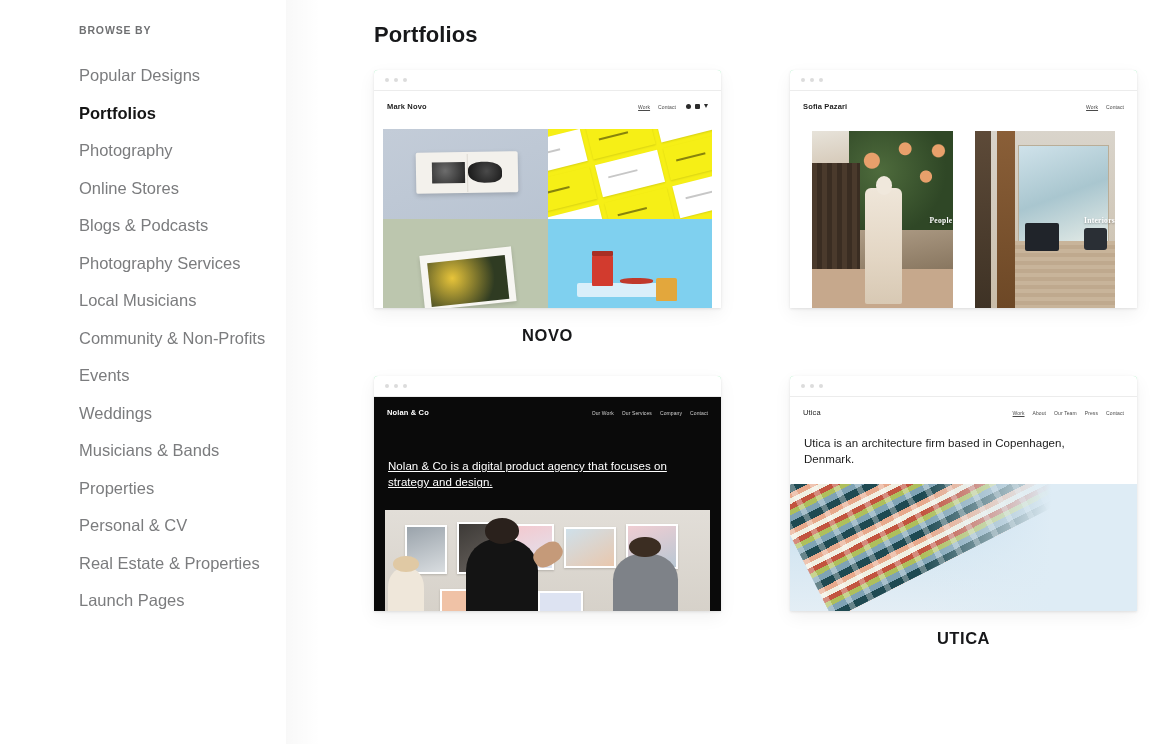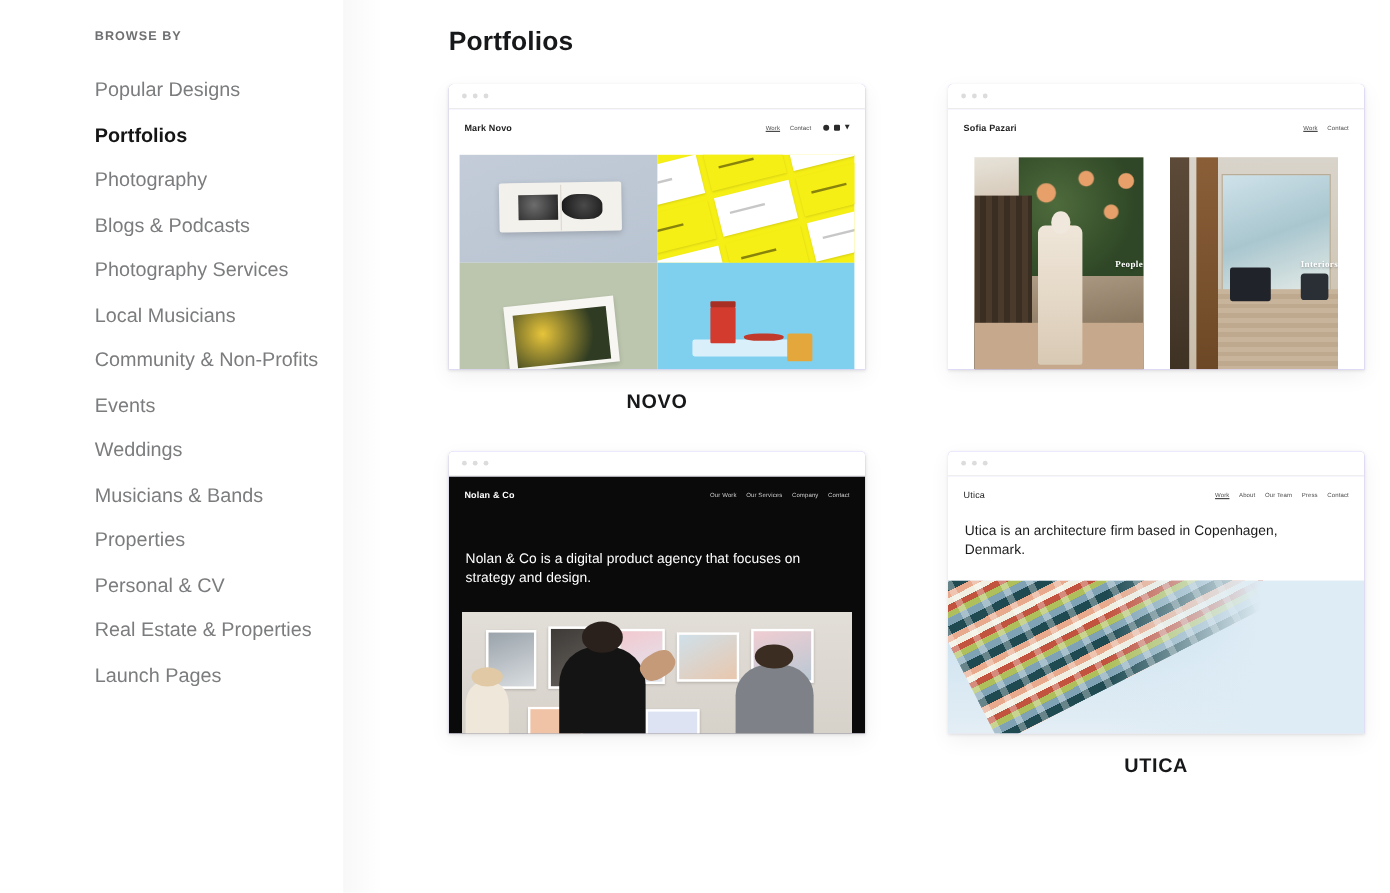--- a/index.html
+++ b/index.html
@@ -46,21 +46,21 @@
     display: grid;
     grid-template-columns: 347px 347px;
     column-gap: 69px;
     row-gap: 0;
   }
   .tile { width: 347px; }
   .tile-row2 { margin-top: 31px; }
 
   .card {
     width: 347px; height: 238px;
-    background: #c4b5fd;
+    background: #86efac;
     border-radius: 4px 4px 0 0;
     box-shadow: 0 1px 3px rgba(0,0,0,0.10), 0 6px 18px rgba(0,0,0,0.055);
     overflow: hidden;
     position: relative;
     cursor: pointer;
   }
   .card.tall { height: 235px; }
   .chrome {
     height: 21px; background: #fff;
     border-bottom: 1px solid #ececec;
@@ -205,20 +205,21 @@
     position: absolute; right: 6%; top: 55%; width: 16%; height: 12%;
     background: #2a2f35; border-radius: 3px;
   }
 
   
   .nolan { position: absolute; inset: 0; background: #0a0a0a; }
   .nolan .hl {
     position: absolute; left: 14px; right: 40px; top: 61px;
     color: #fff; font-size: 11.5px; line-height: 1.42; font-weight: normal;
     letter-spacing: 0.05px;
+    text-decoration: underline;
   }
   .nolan .photo {
     position: absolute; left: 11px; right: 11px; top: 113px; bottom: 0;
     background: linear-gradient(180deg,#e2ded8 0%, #d6d1c9 100%);
     overflow: hidden;
   }
   .nolan .wallpic {
     position: absolute; background: #fff; box-shadow: 0 1px 2px rgba(0,0,0,0.18);
     border: 2px solid #fff;
   }
@@ -279,20 +280,21 @@
 <body>
 
 <div class="page">
 
   <aside class="sidebar">
     <div class="browse-by">BROWSE BY</div>
     <ul class="nav-list">
       <li class="nav-item">Popular Designs</li>
       <li class="nav-item active">Portfolios</li>
       <li class="nav-item">Photography</li>
+      <li class="nav-item">Online Stores</li>
       <li class="nav-item">Blogs &amp; Podcasts</li>
       <li class="nav-item">Photography Services</li>
       <li class="nav-item">Local Musicians</li>
       <li class="nav-item">Community &amp; Non-Profits</li>
       <li class="nav-item">Events</li>
       <li class="nav-item">Weddings</li>
       <li class="nav-item">Musicians &amp; Bands</li>
       <li class="nav-item">Properties</li>
       <li class="nav-item">Personal &amp; CV</li>
       <li class="nav-item">Real Estate &amp; Properties</li>

